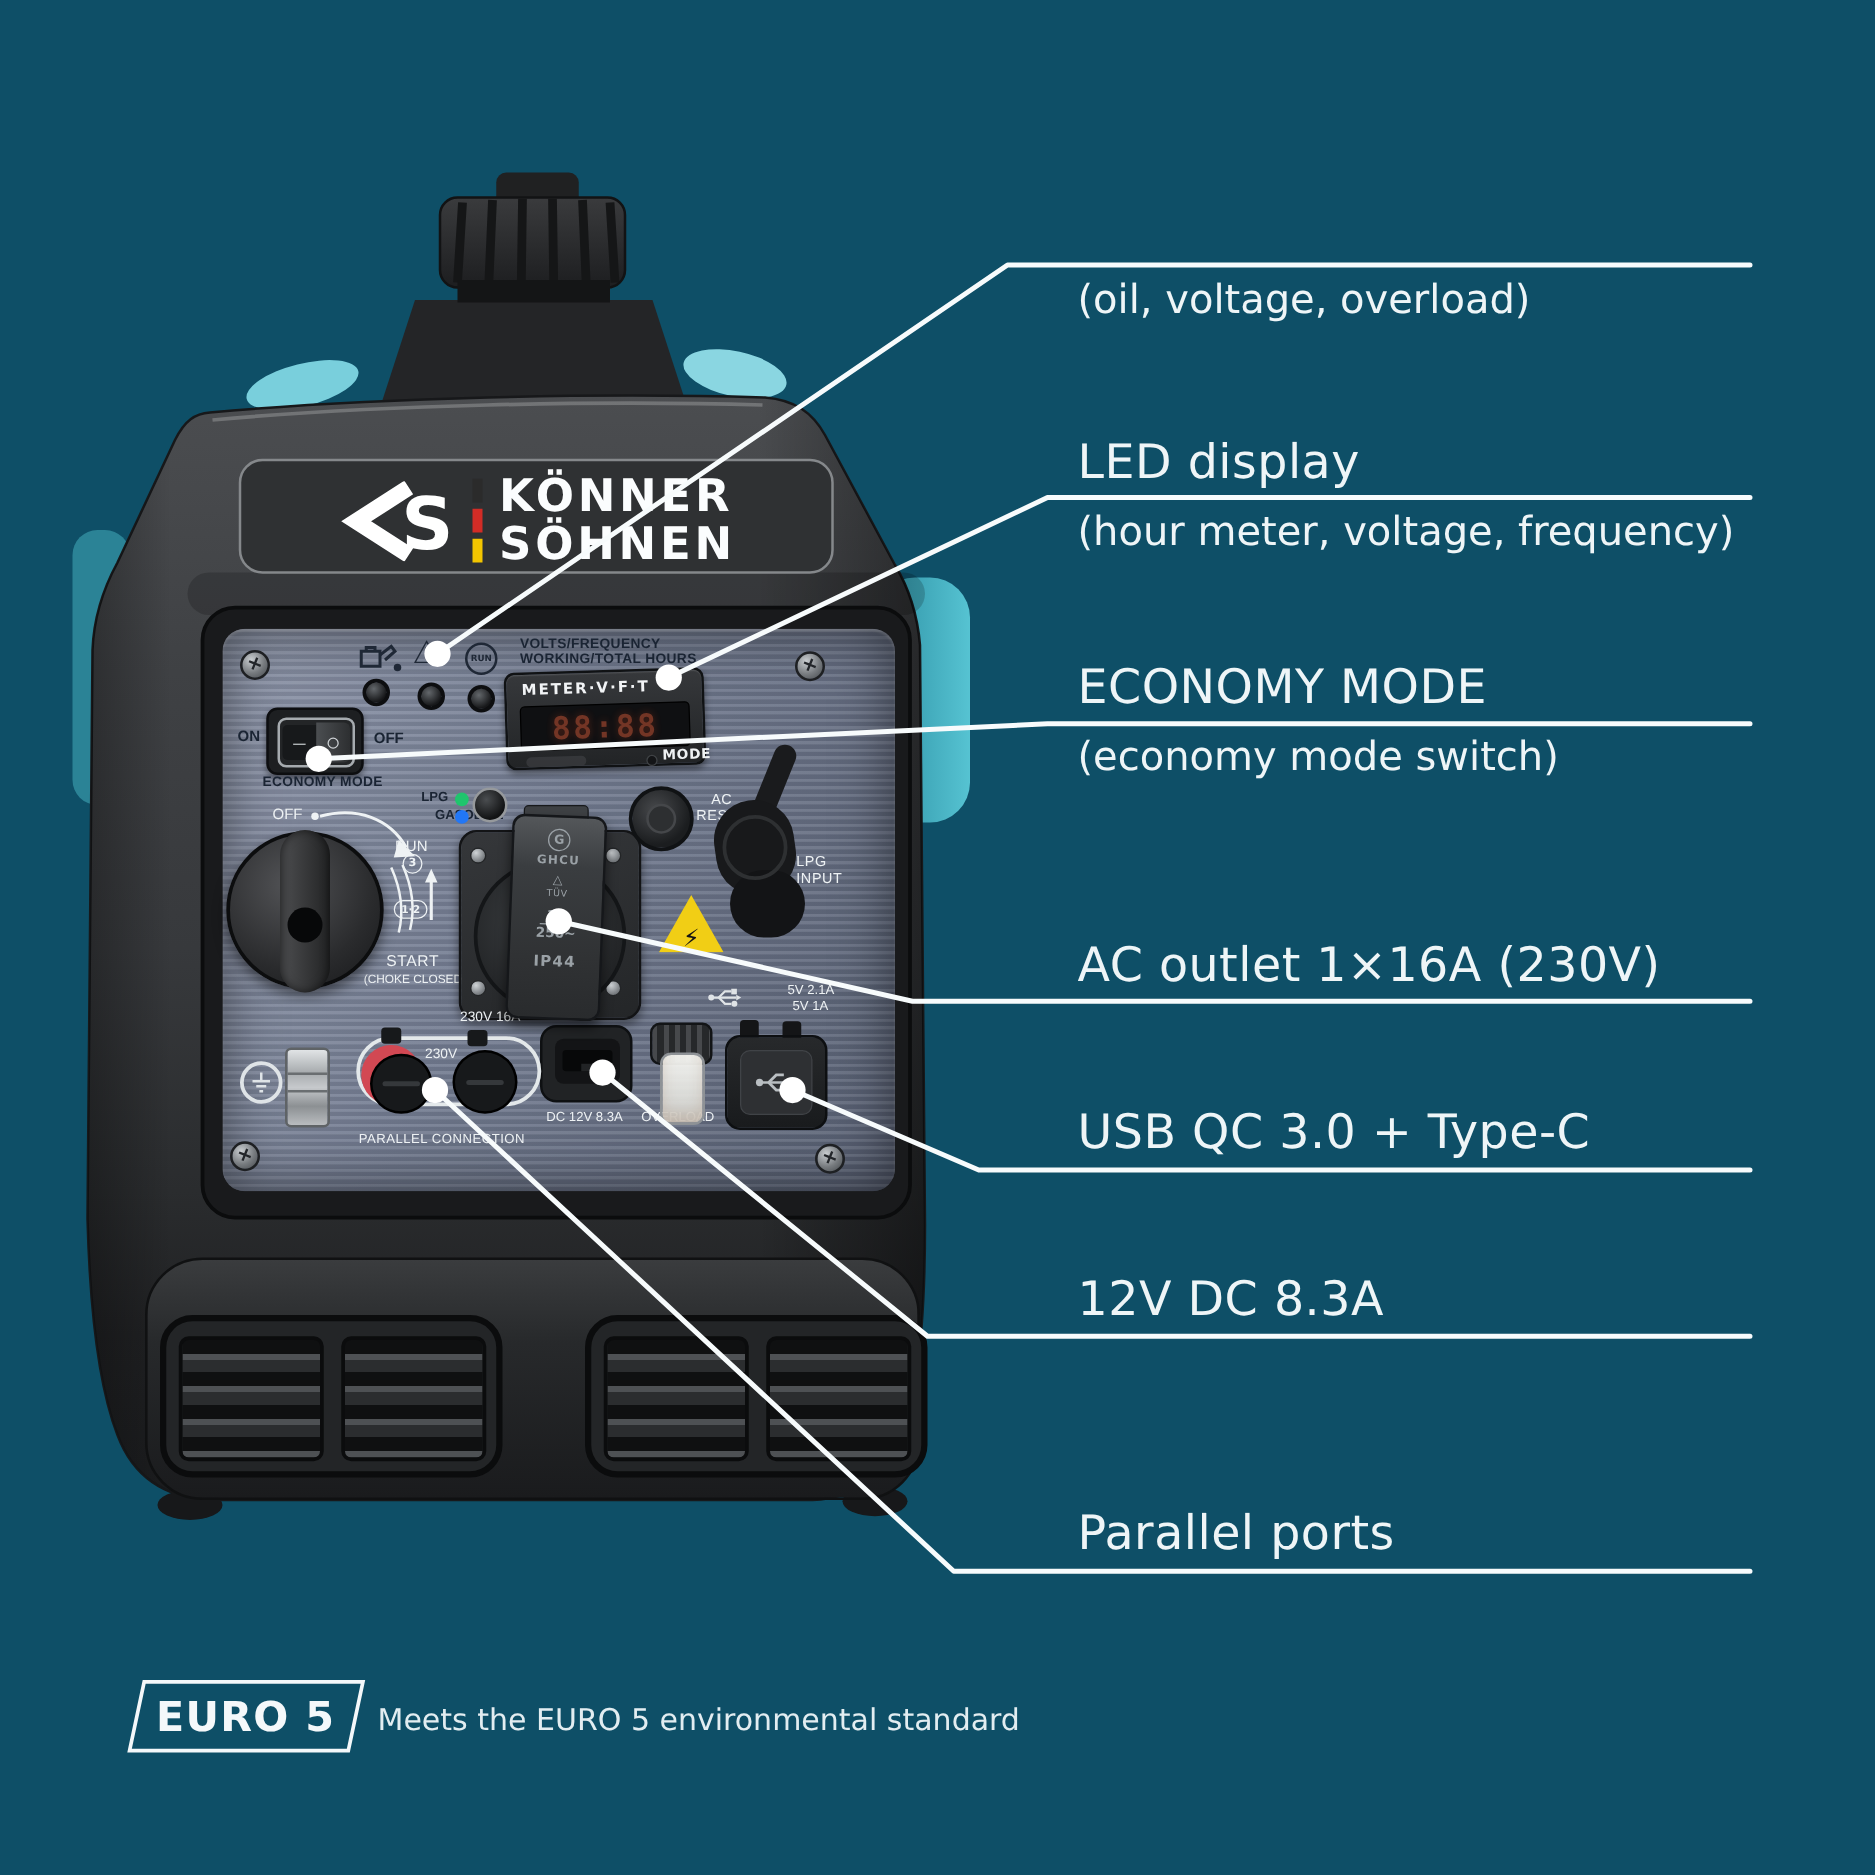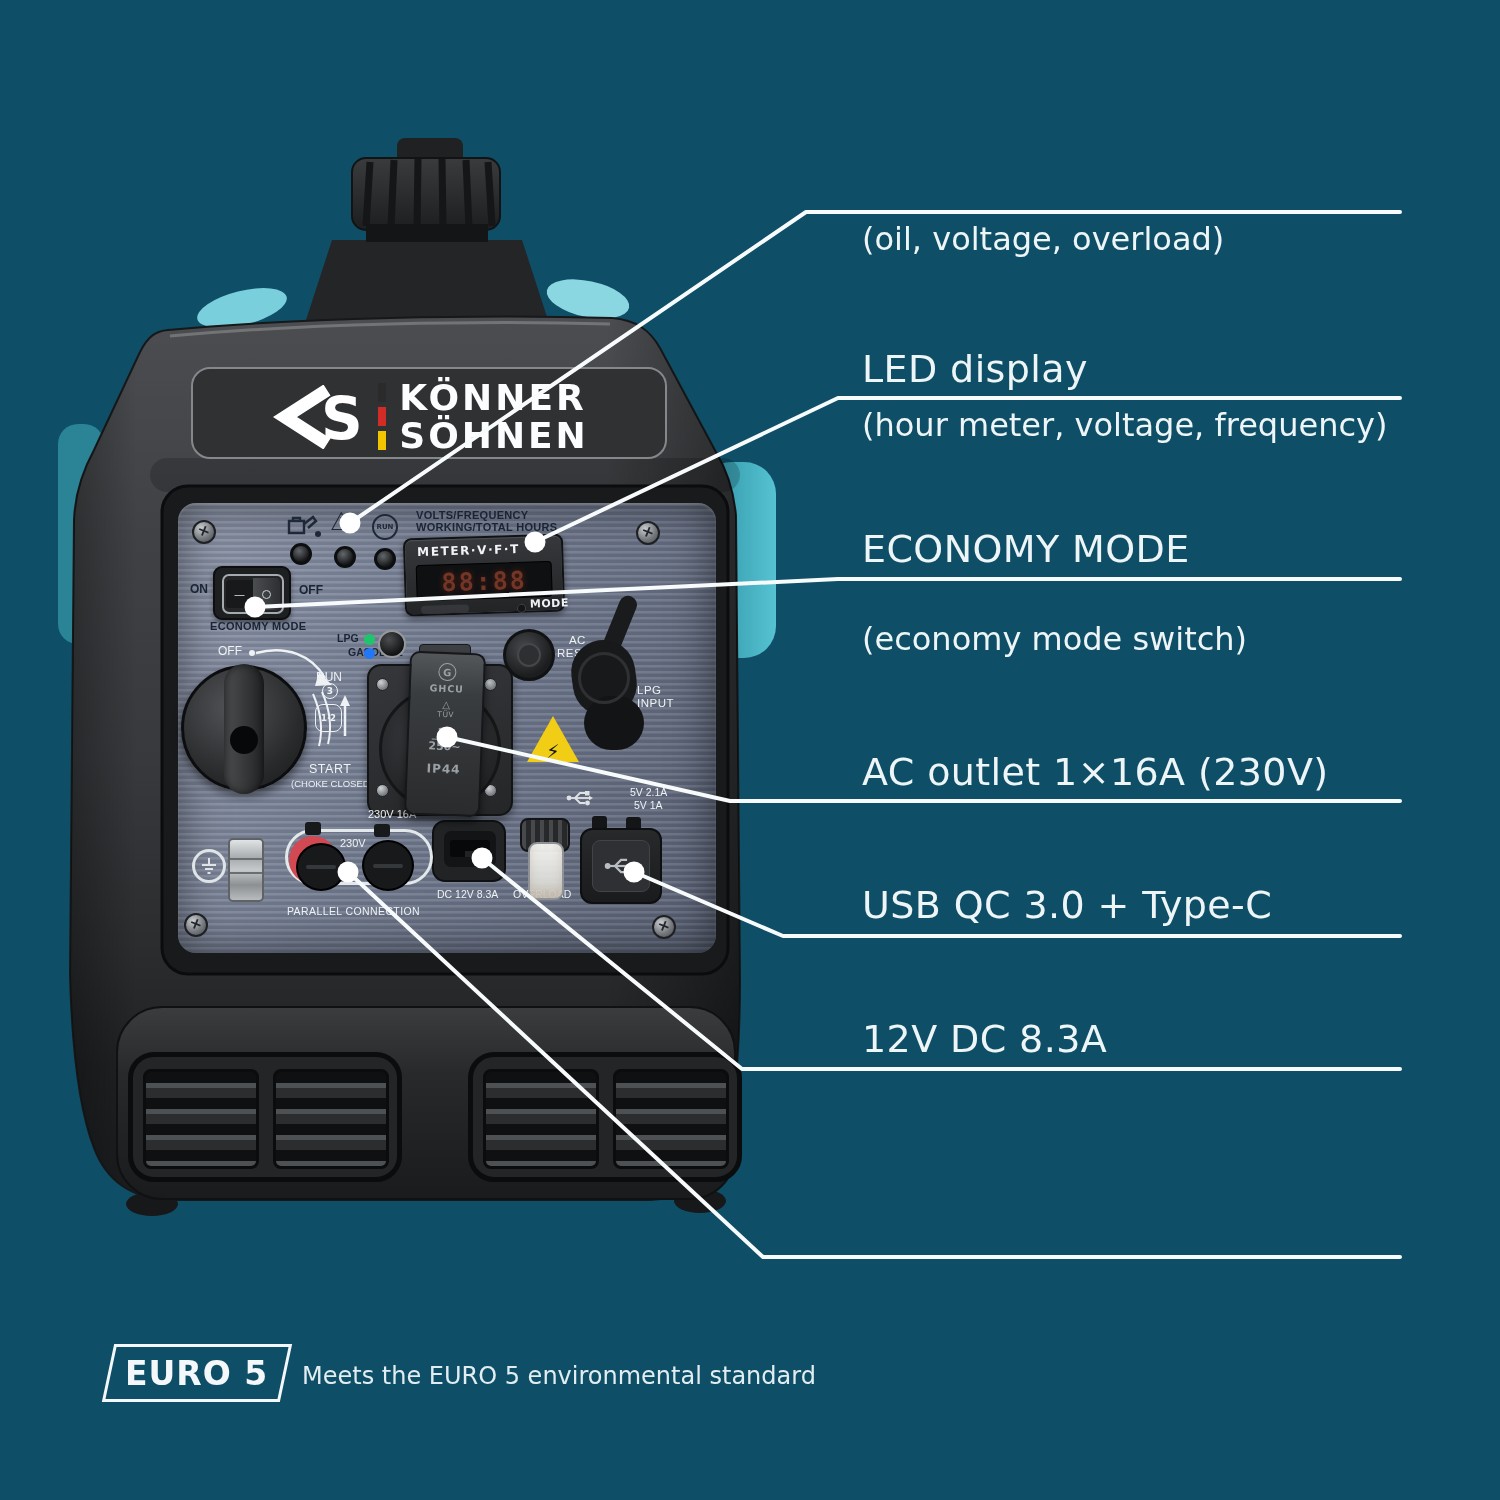--- a/index.html
+++ b/index.html
@@ -63,21 +63,21 @@
 
   
   .knob{left:181px;top:665px;width:126px;height:126px;border-radius:50%;z-index:3;border:3px solid #0c0d0e;
     background:radial-gradient(circle at 40% 33%,#525356,#2a2b2d 62%,#17181a);box-shadow:0 5px 10px rgba(0,0,0,.5);}
   .knob-handle{position:absolute;left:40px;top:-4px;width:40px;height:130px;border-radius:20px;
     background:linear-gradient(90deg,#454648 20%,#222324);box-shadow:inset 0 0 8px rgba(0,0,0,.6);}
   .knob-hole{position:absolute;left:46px;top:58px;width:28px;height:28px;border-radius:50%;background:#070809;}
   .pos-circ{position:absolute;z-index:3;border:1.5px solid #eef2f4;border-radius:50%;color:#eef2f4;
     display:flex;align-items:center;justify-content:center;font-weight:bold;}
   .pos3{left:322px;top:683px;width:16px;height:16px;font-size:9px;}
-  .pos12{left:315px;top:704px;width:27px;height:28px;border-radius:8px;font-size:8.5px;}
+  .pos12{left:315px;top:720px;width:27px;height:15px;border-radius:8px;font-size:8.5px;}
   .arcs{left:240px;top:640px;z-index:3;}
 
   
   .outlet-plate{left:367px;top:664px;width:146px;height:152px;border-radius:14px;z-index:3;
     background:linear-gradient(160deg,#35373a,#242628);border:2px solid #131416;box-shadow:0 4px 8px rgba(0,0,0,.4);}
   .mini-screw{position:absolute;width:13px;height:13px;border-radius:50%;
     background:radial-gradient(circle at 35% 30%,#cfd3d6,#83878b 60%,#55595d);border:1px solid #232527;}
   .socket{position:absolute;left:10px;top:22px;width:122px;height:122px;border-radius:50%;
     background:radial-gradient(circle at 45% 40%,#3e4144,#222426 72%);border:3px solid #141618;}
   .flap{left:407px;top:652px;width:76px;height:164px;border-radius:10px;z-index:4;transform:rotate(2.2deg);
@@ -154,21 +154,21 @@
   
   .brand{left:192px;top:375px;width:474px;height:83px;z-index:3;display:flex;align-items:center;justify-content:center;gap:13px;}
   .ks-dashes{display:flex;flex-direction:column;gap:5px;}
   .ks-dashes i{width:8px;height:19px;}
   .brand-text{color:#fbfdfe;font-weight:bold;font-size:36px;line-height:38px;letter-spacing:3px;font-family:"DejaVu Sans",sans-serif;}
 
   
   .callout{position:absolute;left:862px;z-index:6;color:#eef5f7;}
   .callout .title{font-size:38px;line-height:46px;font-weight:400;letter-spacing:.4px;white-space:nowrap;}
   .callout .sub{font-size:32px;line-height:30px;font-weight:400;white-space:nowrap;}
-  .t1{top:160px;} .u1{top:224px;} .t2{top:346px;} .u2{top:410px;} .t3{top:526px;} .u3{top:624px;}
+  .t1{top:160px;} .u1{top:224px;} .t2{top:346px;} .u2{top:410px;} .t3{top:526px;} .u3{top:590px;}
   .t4{top:749px;} .t5{top:882px;} .t6{top:1016px;} .t7{top:1203px;}
 
   
   #lines-svg{position:absolute;left:0;top:0;z-index:5;}
   #lines-svg polyline{fill:none;stroke:#f7fbfc;stroke-width:4;stroke-linejoin:round;stroke-linecap:round;}
   #lines-svg circle{fill:#ffffff;}
 
   
   .euro-badge{left:108px;top:1344px;width:178px;height:58px;border:3px solid #f4f8fa;z-index:6;
     transform:skewX(-12deg);display:flex;align-items:center;justify-content:center;}
@@ -481,19 +481,22 @@
     </div>
   <div class="callout t4">
       <div class="title">AC outlet 1×16A (230V)</div>
     </div>
   <div class="callout t5">
       <div class="title">USB QC 3.0 + Type-C</div>
     </div>
   <div class="callout t6">
       <div class="title">12V DC 8.3A</div>
     </div>
+  <div class="callout t7">
+      <div class="title">Parallel ports</div>
+    </div>
 
   <div class="abs euro-badge">
     <span>EURO 5</span>
   </div>
   <div class="abs euro-text">Meets the EURO 5 environmental standard</div>
 
 </div>
 
 </body></html>

